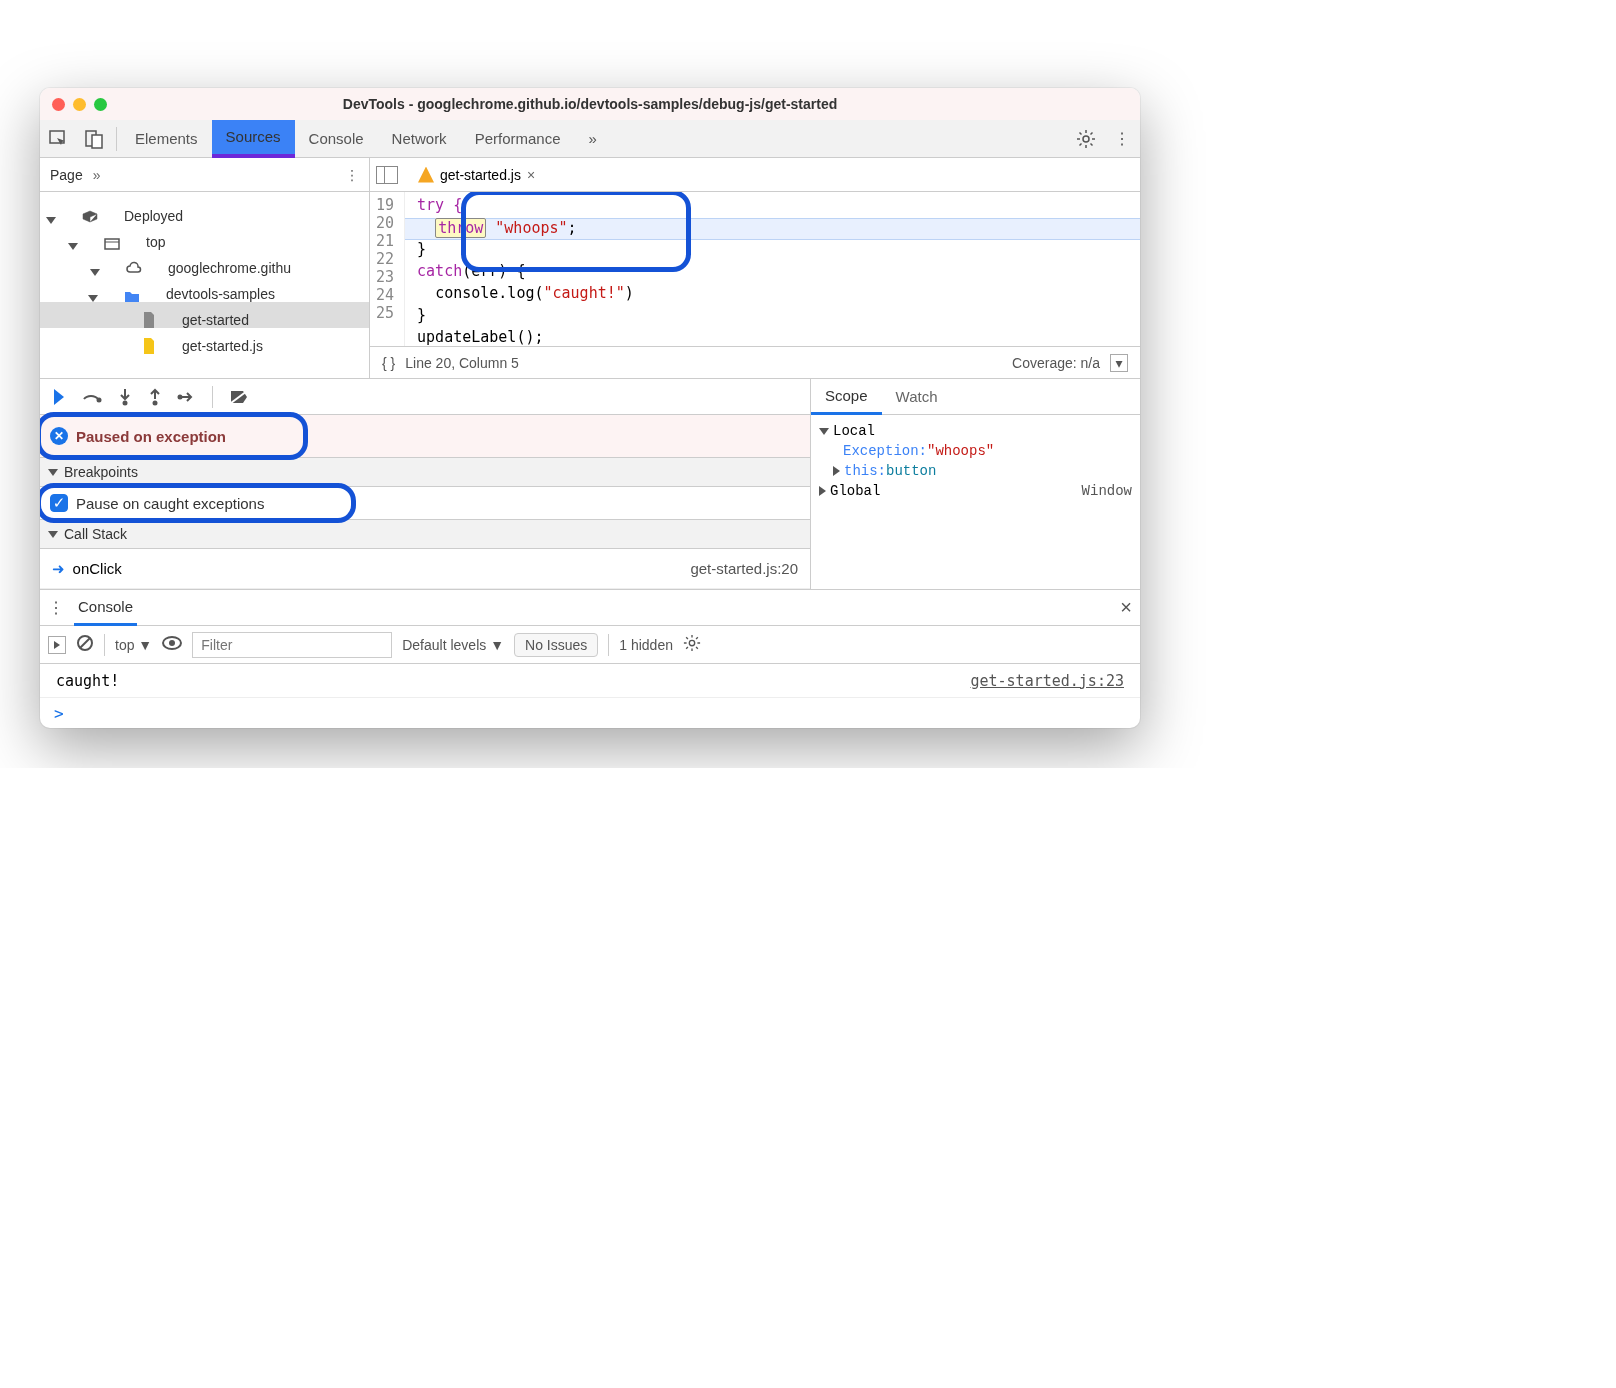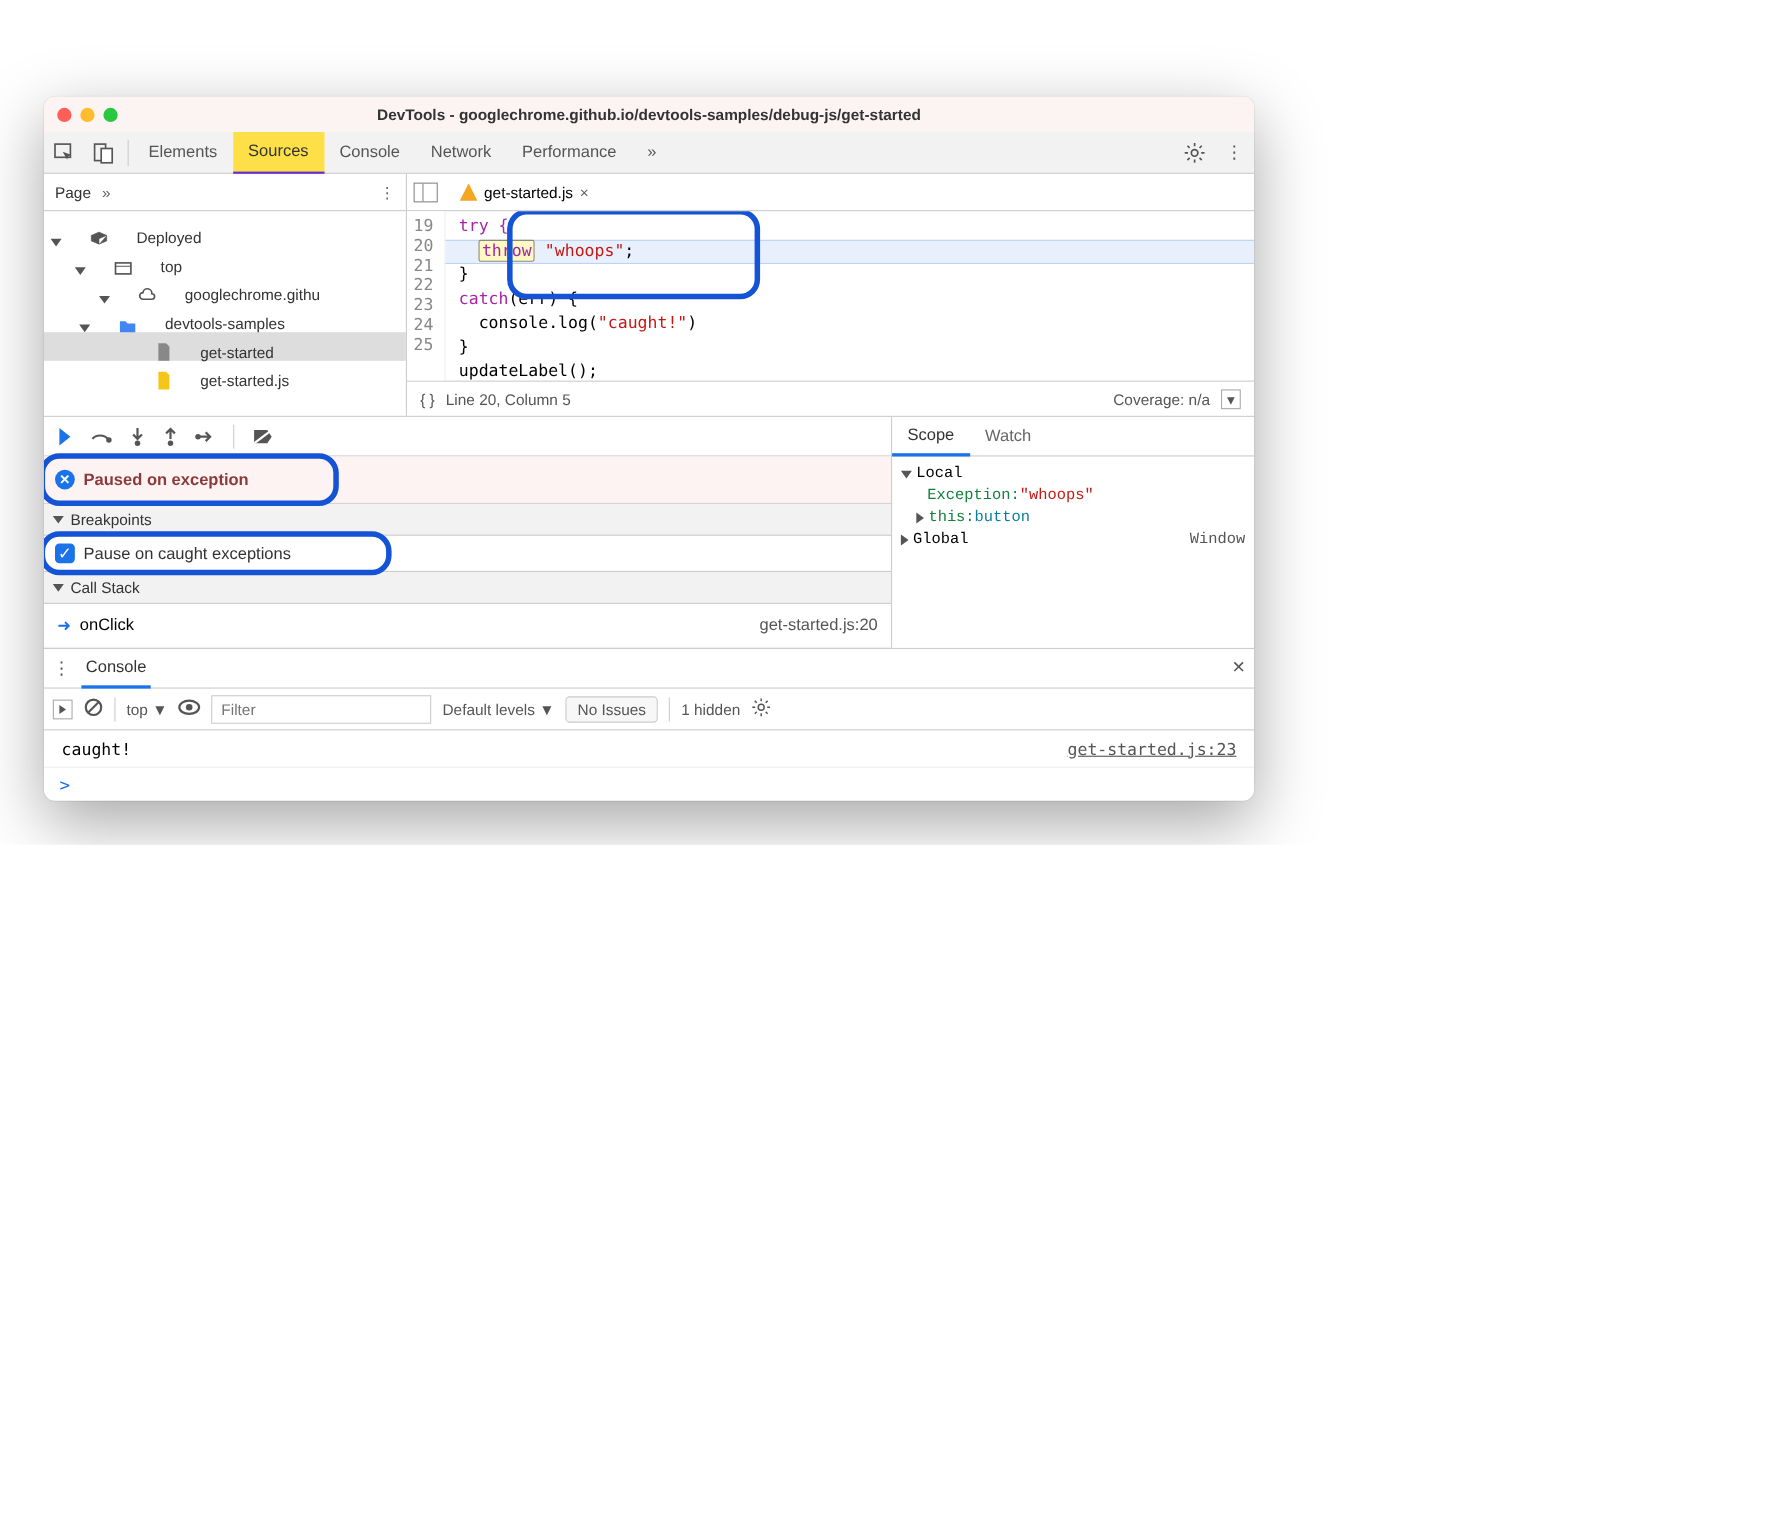--- a/index.html
+++ b/index.html
@@ -7,21 +7,21 @@
 .window { width: 1100px; background: #fff; border-radius: 10px; box-shadow: 0 20px 60px rgba(0,0,0,0.35), 0 0 0 1px rgba(0,0,0,0.05); overflow: hidden; margin-top: 48px; }
 .titlebar { height: 32px; background: #fcf3f3; display: flex; align-items: center; padding: 0 12px; position: relative; }
 .traffic { display: flex; gap: 8px; }
 .dot { width: 13px; height: 13px; border-radius: 50%; }
 .dot.red { background: #ff5f57; } .dot.yellow { background: #febc2e; } .dot.green { background: #28c840; }
 .title { position: absolute; left: 0; right: 0; text-align: center; font-size: 14px; font-weight: 600; color: #333; }
 .tabstrip { display: flex; align-items: center; border-bottom: 1px solid #ccc; height: 38px; background: #f2f2f2; }
 .tabstrip .icobtn { width: 36px; height: 36px; display: flex; align-items: center; justify-content: center; color: #555; }
 .tabstrip .divider { width: 1px; height: 24px; background: #ccc; margin: 0 4px; }
 .tab { padding: 0 14px; height: 38px; display: flex; align-items: center; font-size: 15px; color: #555; }
-.tab.active { color: #333; border-bottom: 2px solid #6d28d9; background: #fde047; }
+.tab.active { color: #333; border-bottom: 4px solid #6d28d9; background: #3b82f6; }
 .main { display: flex; height: 220px; }
 .nav { width: 330px; border-right: 1px solid #ccc; display: flex; flex-direction: column; }
 .navhead { display: flex; align-items: center; height: 34px; border-bottom: 1px solid #ccc; padding: 0 10px; font-size: 14px; color: #333; }
 .navhead .more { margin-left: auto; color: #666; }
 .tree { flex: 1; overflow: hidden; font-size: 14px; color: #333; padding-top: 6px; }
 .treerow { display: flex; align-items: flex-end; height: 26px; gap: 20px; }
 .treerow.sel { background: #ddd; }
 .tri { width: 0; height: 0; border-left: 5px solid transparent; border-right: 5px solid transparent; border-top: 7px solid #555; margin-right: 6px; }
 .editor { flex: 1; display: flex; flex-direction: column; }
 .filetabs { height: 34px; border-bottom: 1px solid #ccc; display: flex; align-items: center; padding: 0 6px; font-size: 14px; gap: 6px; }
@@ -54,21 +54,21 @@
 .stackrow { height: 40px; display: flex; align-items: center; padding: 0 12px; font-size: 15px; border-bottom: 1px solid #eee; }
 .arrow { color: #1a73e8; margin-right: 8px; }
 .stackloc { margin-left: auto; color: #555; }
 .scopetabs { height: 36px; display: flex; align-items: center; border-bottom: 1px solid #ccc; }
 .scopetab { padding: 0 14px; height: 36px; display: flex; align-items: center; font-size: 15px; color: #666; }
 .scopetab.active { color: #333; border-bottom: 3px solid #1a73e8; }
 .scope { font-family: Menlo, Consolas, monospace; font-size: 14px; padding: 6px 4px; }
 .srow { display: flex; align-items: center; padding: 2px 4px; font-family: Liberation Mono, monospace; }
 .triR { width: 0; height: 0; border-top: 5px solid transparent; border-bottom: 5px solid transparent; border-left: 7px solid #555; margin-right: 4px; }
 .triD { width: 0; height: 0; border-left: 5px solid transparent; border-right: 5px solid transparent; border-top: 7px solid #555; margin-right: 4px; }
-.purple { color: #15803d; } .red { color: #c41a16; }
+.purple { color: #3b82f6; } .red { color: #c41a16; }
 .drawer { border-top: 1px solid #ccc; }
 .drawertabs { height: 36px; display: flex; align-items: center; padding: 0 8px; border-bottom: 1px solid #ccc; gap: 10px; }
 .drawertxt { font-size: 15px; color: #333; border-bottom: 3px solid #1a73e8; height: 36px; display: flex; align-items: center; padding: 0 4px; }
 .closeX { margin-left: auto; font-size: 20px; color: #555; }
 .consolebar { height: 38px; display: flex; align-items: center; padding: 0 8px; gap: 10px; border-bottom: 1px solid #ccc; font-size: 14px; color: #555; }
 .filterinput { border: 1px solid #ccc; height: 26px; width: 200px; padding: 0 8px; font-size: 14px; }
 .pill { border: 1px solid #ccc; border-radius: 4px; padding: 3px 10px; background: #f7f7f7; }
 .logrow { height: 34px; display: flex; align-items: center; padding: 0 16px; font-family: Menlo, monospace; font-size: 15px; border-bottom: 1px solid #eee; }
 .logloc { margin-left: auto; color: #555; text-decoration: underline; }
 .prompt { height: 30px; display: flex; align-items: center; padding: 0 14px; color: #1a73e8; font-family: Menlo, monospace; }
@@ -144,21 +144,21 @@
             </svg>
             <span style="margin-left:6px">top</span>
           </div>
         <div class="treerow" style="padding-left:50px">
             <span class="tri"></span>
             <svg width="16" height="14">
               <path d="M4 10 a3 3 0 0 1 0-6 a4 4 0 0 1 8 1 a2.5 2.5 0 0 1 0 5 z" fill="none" stroke="#555" stroke-width="1.5"></path>
             </svg>
             <span style="margin-left:6px">googlechrome.githu</span>
           </div>
-        <div class="treerow" style="padding-left:32px">
+        <div class="treerow" style="padding-left:48px">
             <span class="tri"></span>
             <svg width="16" height="12">
               <path d="M1 2 h5 l2 2 h7 v8 h-14 z" fill="#4285f4"></path>
             </svg>
             <span style="margin-left:6px">devtools-samples</span>
           </div>
         <div class="treerow sel" style="padding-left:102px">
             <svg width="14" height="16">
               <path d="M2 0 h7 l3 3 v13 h-10 z" fill="#888"></path>
             </svg>

